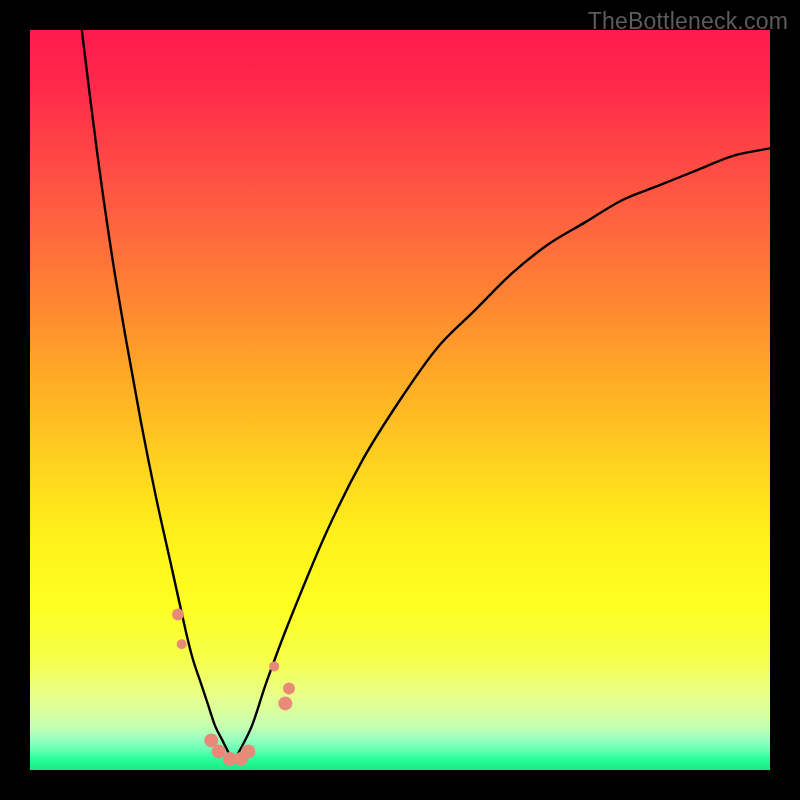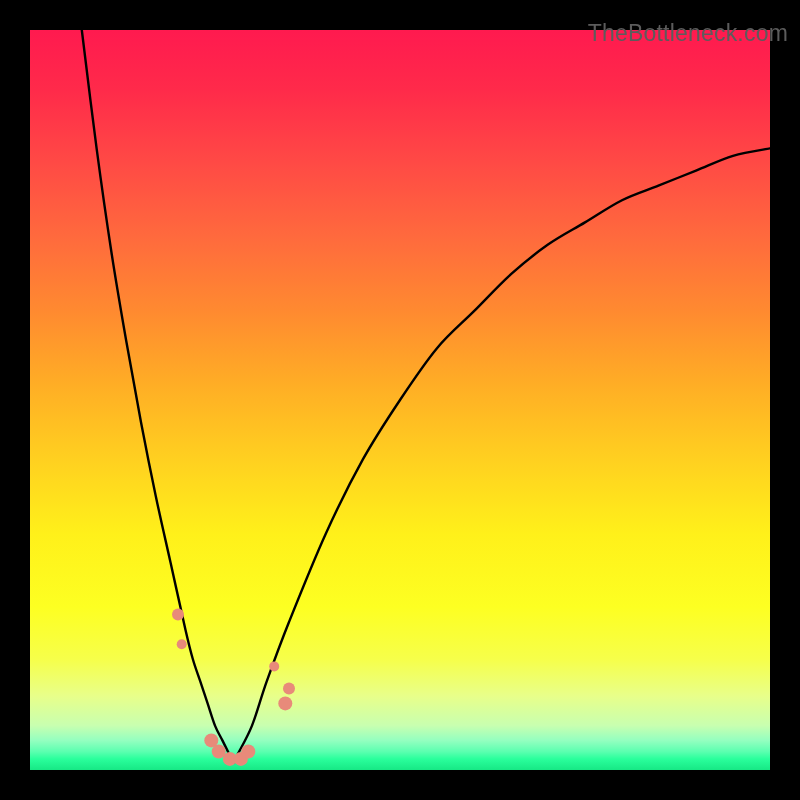--- a/index.html
+++ b/index.html
@@ -43,21 +43,21 @@
       #e8ff8a 90%,
       #c8ffb0 94%,
       #94ffc0 96%,
       #5cffb0 97.5%,
       #2aff9c 98.5%,
       #17e885 100%
     );
   }
   .credit {
     position: absolute;
-    top: 20px;
+    top: 8px;
     right: 12px;
     color: #5c5c5c;
     font-size: 23px;
     font-weight: 500;
     letter-spacing: 0.2px;
     user-select: none;
   }
   svg.plot-svg {
     position: absolute;
     left: 0; top: 0;

